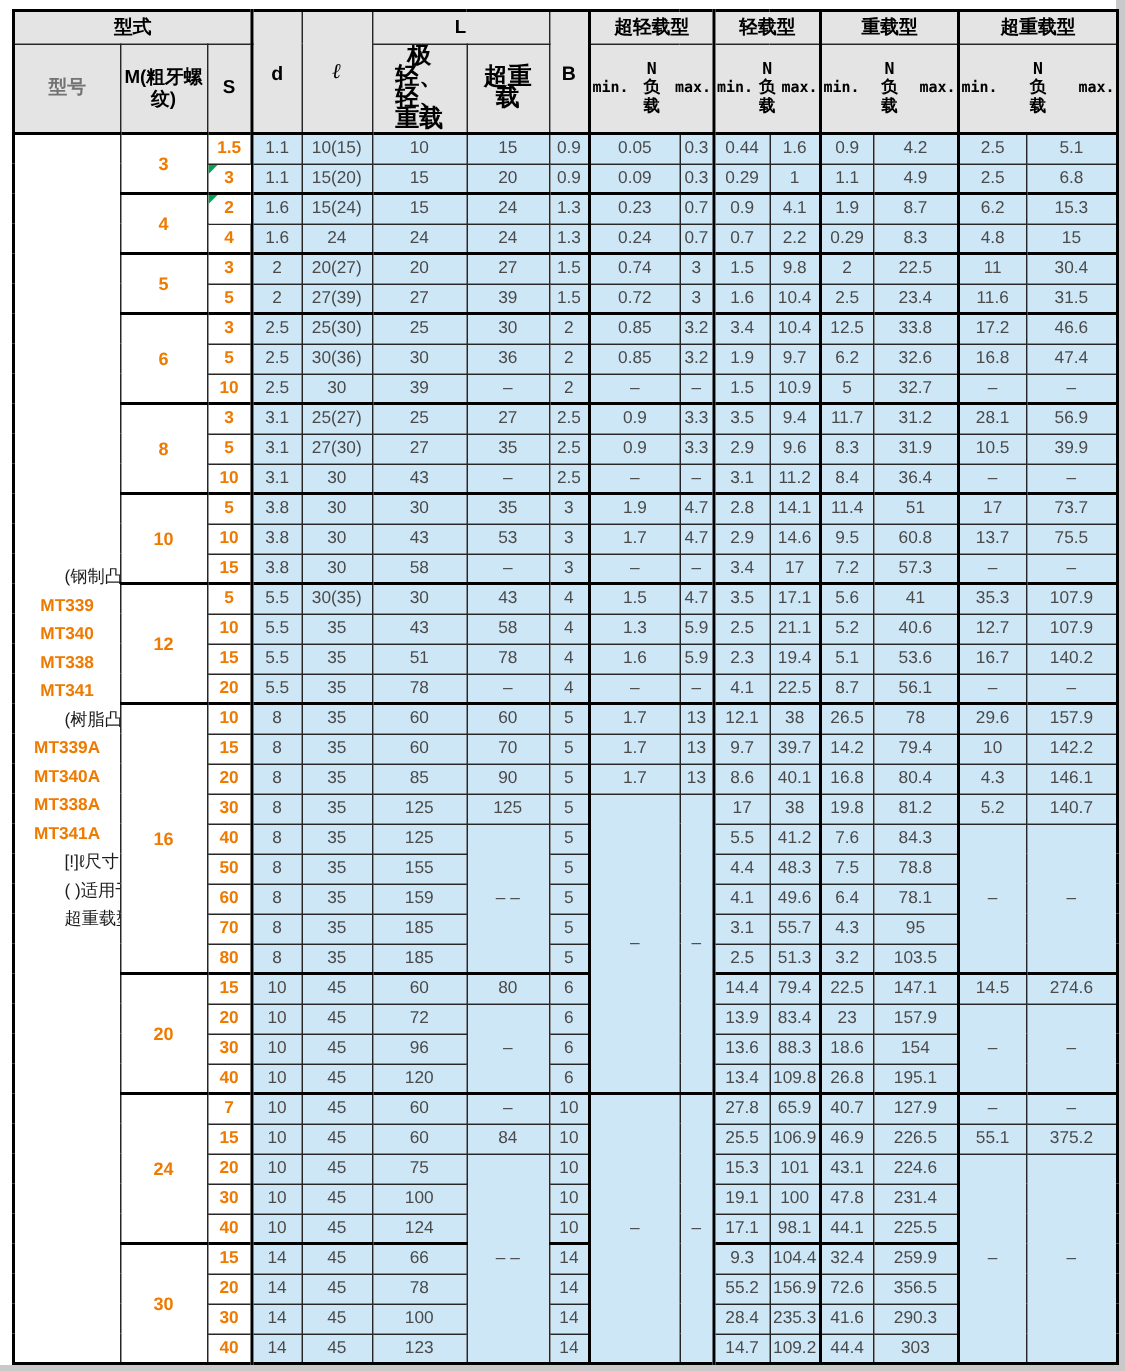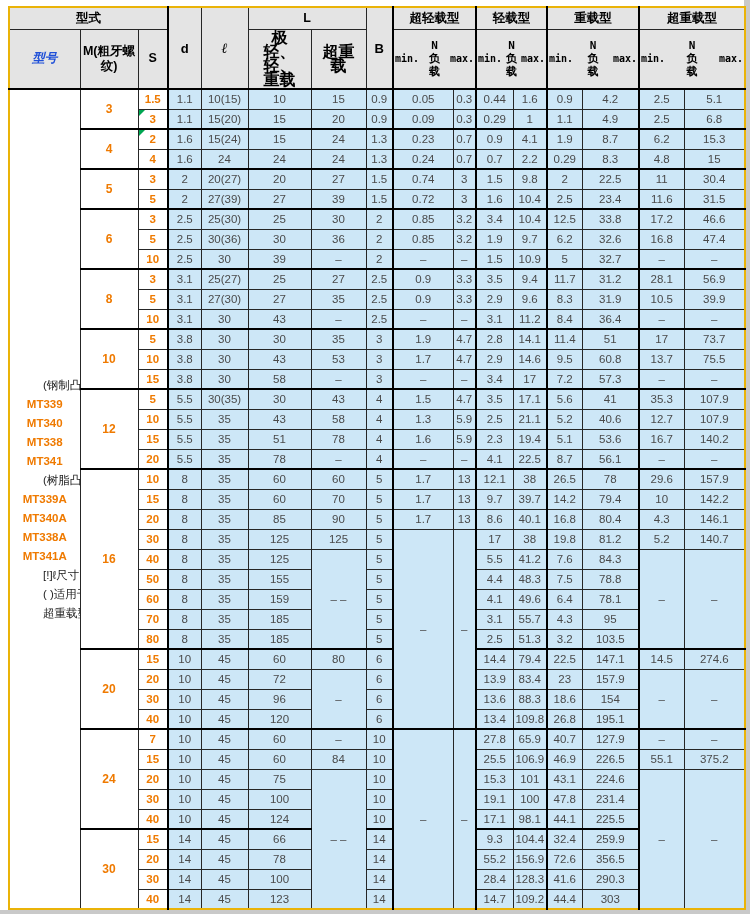--- a/index.html
+++ b/index.html
@@ -6,37 +6,37 @@
   body{
     width:750px;height:914px;position:relative;overflow:hidden;
     background:#c9c9c9;
     font-family:"Liberation Sans","DejaVu Sans",sans-serif;
   }
   .page{position:absolute;left:0;top:0;width:744px;height:910px;background:#ffffff;}
   table.spec{
     position:absolute;left:8px;top:6px;
     border-collapse:collapse;table-layout:fixed;
     width:736px;background:#fff;
-    border:2px solid #eab308;
+    border:2px solid #000000;
   }
   th,td{
     border:1px solid #262626;
     padding:0;margin:0;
     text-align:center;vertical-align:middle;
     overflow:hidden;white-space:nowrap;
   }
   thead th{
     background:#e4e4e4;color:#000;
     font-size:12.5px;font-weight:bold;
     white-space:normal;line-height:15px;
   }
   tr.hr1{height:22px;}
   tr.hr2{height:60px;}
   tbody tr{height:20px;}
-  .red{color:#1d4ed8;font-style:italic;}
+  .red{color:#737373;}
   .lhead{font-family:"DejaVu Serif",serif;font-style:italic;font-size:14px;}
   .dhead{font-size:13px;}
   .lsub{padding:0 8px;font-size:16px;line-height:14px;}
   .tl{border-left:2px solid #000;}
   .deep{border-bottom:2px solid #000;}
   .hr2 th{border-bottom:2px solid #000;}
   .nsub{padding:0 1px;}
   .nsub .wrap{display:flex;align-items:center;justify-content:space-between;}
   .mn,.mx{font-size:10px;font-weight:bold;letter-spacing:0px;font-family:"DejaVu Sans Mono",monospace;text-align:right;}
   .nstack{display:inline-flex;flex-direction:column;line-height:13px;font-size:11px;font-weight:bold;}
@@ -736,21 +736,21 @@
           <td class="v tl">72.6</td>
           <td class="v">356.5</td>
         </tr>
         <tr>
           <td class="s">30</td>
           <td class="v tl">14</td>
           <td class="v">45</td>
           <td class="v">100</td>
           <td class="v">14</td>
           <td class="v tl">28.4</td>
-          <td class="v">128.3</td>
+          <td class="v">235.3</td>
           <td class="v tl">41.6</td>
           <td class="v">290.3</td>
         </tr>
         <tr>
           <td class="s">40</td>
           <td class="v tl">14</td>
           <td class="v">45</td>
           <td class="v">123</td>
           <td class="v">14</td>
           <td class="v tl">14.7</td>

